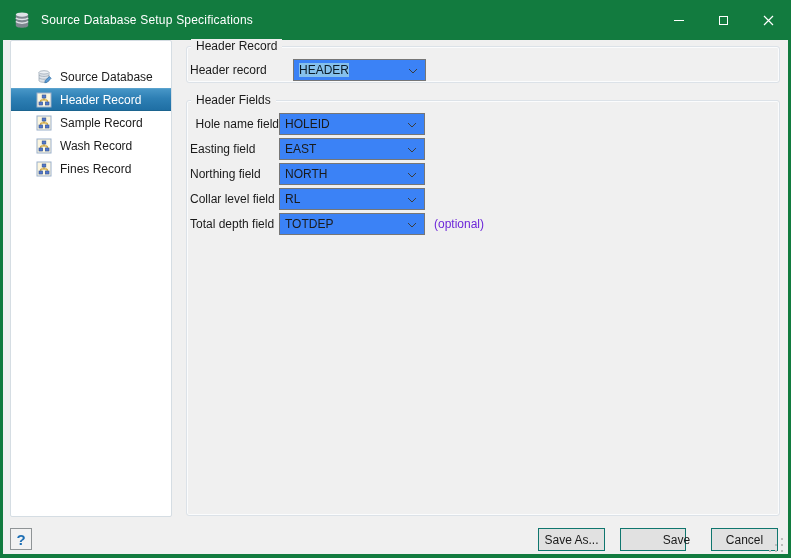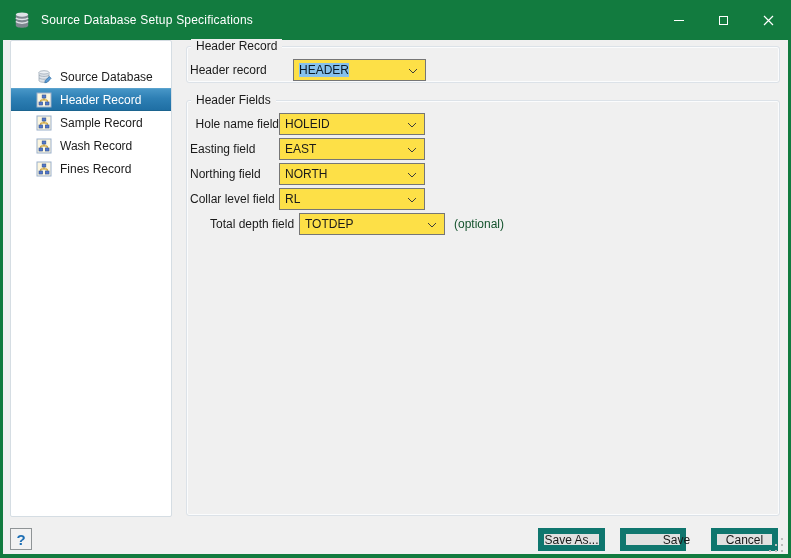--- a/index.html
+++ b/index.html
@@ -51,39 +51,39 @@
   .group-legend{
     position:absolute;top:-8px;left:4px;background:#F0F0F0;padding:0 5px;
     font-size:12px;color:#1a1a1a;line-height:14px;
   }
   .group1{left:183px;top:14px;width:594px;height:37px;}
   .group2{left:183px;top:68px;width:594px;height:416px;}
   .row{position:absolute;left:3px;display:flex;align-items:center;height:22px;}
   .row .flabel{font-size:12px;color:#1a1a1a;}
   .g1-row{top:12px;} .g1-row .flabel{flex:0 0 103px;}
   .g2-row .flabel{flex:0 0 89px;}
-  .r0{top:12px;text-align:right;} .r1{top:37px;} .r2{top:62px;} .r3{top:87px;} .r4{top:112px;margin-left:20px;}
+  .r0{top:12px;text-align:right;} .r1{top:37px;} .r2{top:62px;} .r3{top:87px;} .r4{top:112px;}
   
   .combo{
-    height:22px;background:#fde047;border:1px solid #767676;display:flex;
+    height:22px;background:#3b82f6;border:1px solid #767676;display:flex;
     align-items:center;padding-left:5px;position:relative;cursor:default;
   }
   .combo.w1{width:133px;} .combo.w2{width:146px;}
   .combo .val{font-size:12px;color:#1a1a1a;}
   .combo .val.sel{background:var(--sel-blue);color:#0c1c28;}
   .combo .chev{position:absolute;right:7px;top:8px;}
-  .optnote{margin-left:9px;font-size:12px;color:#14532d;}
+  .optnote{margin-left:9px;font-size:12px;color:#6d28d9;}
   
   .help-btn{
     position:absolute;left:7px;top:496px;width:22px;height:22px;
     border:1px solid #8f9496;background:#f2f2f2;color:#1E6FB4;
     font-weight:bold;font-size:15px;display:flex;align-items:center;justify-content:center;cursor:default;
   }
   .btn{
-    position:absolute;top:496px;height:23px;background:#E1E1E1;border:6px solid #0f766e;
+    position:absolute;top:496px;height:23px;background:#E1E1E1;border:1px solid #0f766e;
     font-size:12px;color:#1a1a1a;display:flex;align-items:center;justify-content:center;cursor:default;
     font-family:"Liberation Sans",sans-serif;
   }
   .btn-saveas{left:535px;width:67px;}
   .btn-save{left:617px;width:66px;padding-left:47px;}
   .btn-cancel{left:708px;width:67px;}
   .grip{position:absolute;left:766px;top:506px;}
 </style>
 </head>
 <body>

